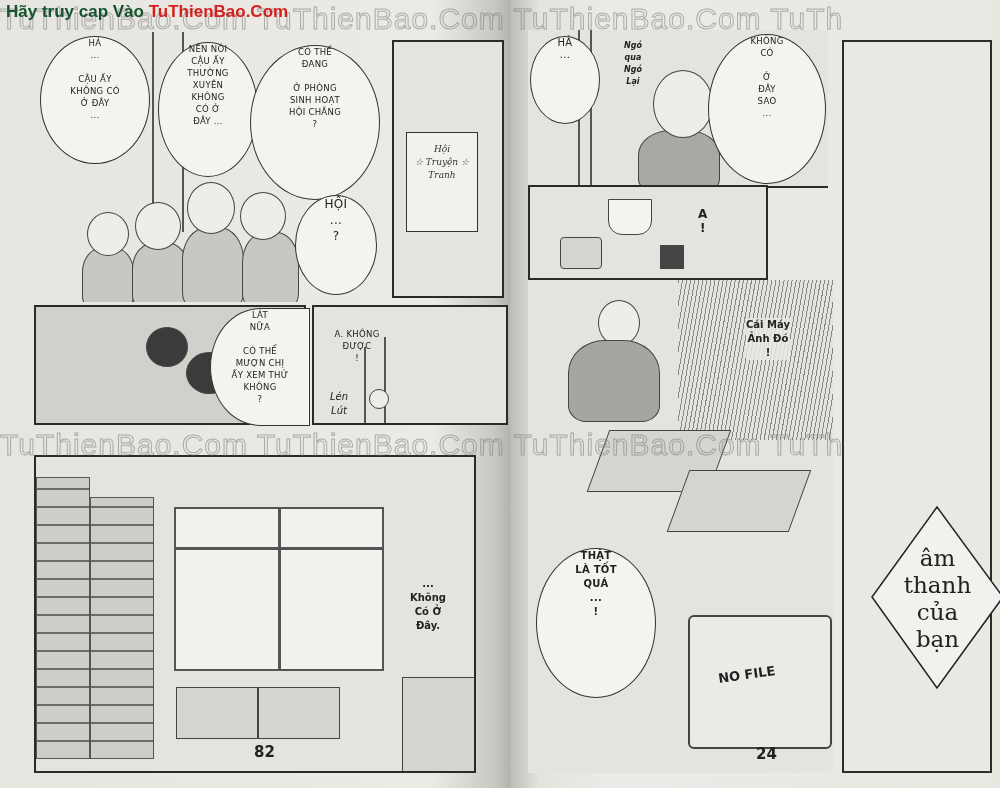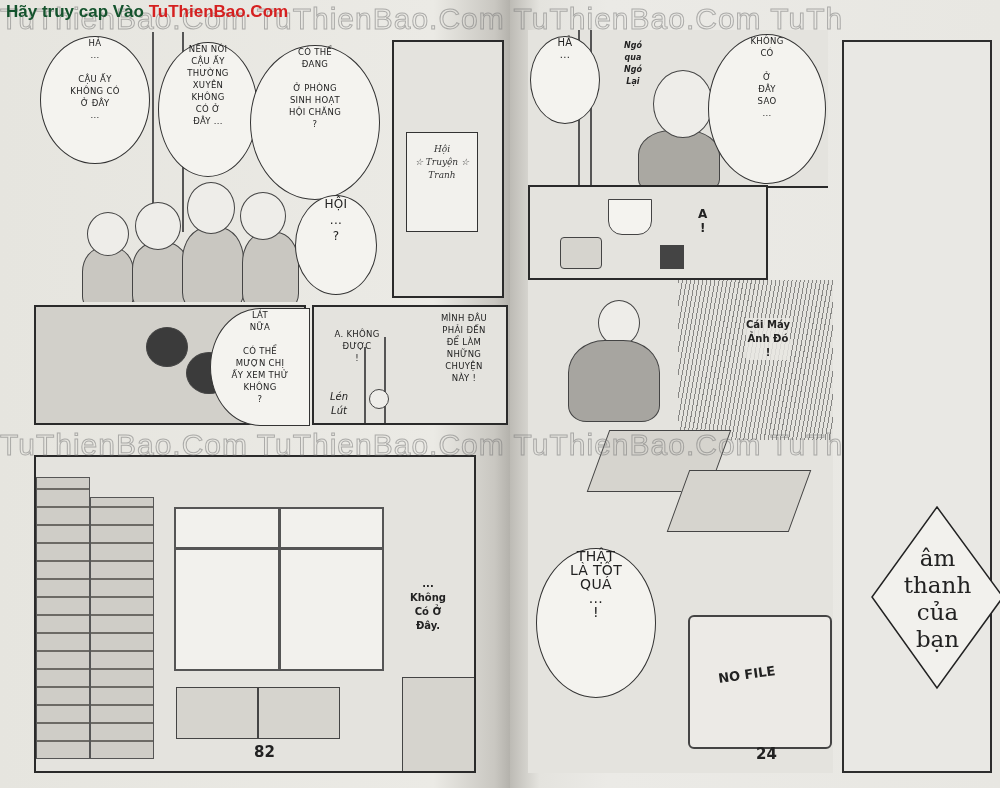--- a/index.html
+++ b/index.html
@@ -115,28 +115,20 @@
     <div class="panel light" style="left:312px;top:305px;width:196px;height:120px;">
       <div class="art-line" style="left:50px;top:40px;width:2px;height:80px;"></div>
       <div class="art-line" style="left:70px;top:30px;width:2px;height:90px;"></div>
       <div class="head" style="left:55px;top:82px;width:18px;height:18px;"></div>
     </div>
     <div class="bubble" style="left:318px;top:328px;width:78px;height:60px;border-radius:4px;border:none;background:transparent;">
       <span class="txt">A. KHÔNG
 ĐƯỢC
 !</span>
     </div>
-    <div class="bubble" style="left:420px;top:312px;width:88px;height:100px;border-radius:4px;border:none;background:transparent;">
-      <span class="txt">MÌNH ĐÂU
-PHẢI ĐẾN
-ĐỂ LÀM
-NHỮNG
-CHUYỆN
-NÀY !</span>
-    </div>
     <div class="sfx" style="left:330px;top:390px;">Lén
 Lút</div>
 
     <div class="panel light" style="left:34px;top:455px;width:442px;height:318px;">
       <div class="shelf" style="left:0;top:20px;width:52px;height:280px;"></div>
       <div class="shelf" style="left:54px;top:40px;width:62px;height:260px;"></div>
       <div class="window-grid" style="left:138px;top:50px;width:206px;height:160px;">
         <div class="art-line" style="left:102px;top:0;width:3px;height:160px;"></div>
         <div class="art-line" style="left:0;top:38px;width:206px;height:3px;"></div>
       </div>
@@ -196,21 +188,21 @@
 !</div>
     </div>
 
     <div class="panel light" style="left:18px;top:545px;width:305px;height:228px;border:none;">
       <div class="camera-screen" style="left:160px;top:70px;width:140px;height:130px;">
         <div class="screen-txt" style="left:28px;top:50px;">NO FILE</div>
       </div>
       <div class="page-num" style="left:228px;top:200px;">24</div>
     </div>
     <div class="bubble" style="left:26px;top:548px;width:120px;height:150px;">
-      <span class="txt" style="font-size:14px;line-height:14px;">THẬT
+      <span class="txt" style="font-size:10px;line-height:14px;font-weight:bold;">THẬT
 LÀ TỐT
 QUÁ
 ...
 !</span>
     </div>
   </div>
 
   <div class="title-box"></div>
   <div class="diamond">
     <svg width="135" height="185" viewBox="0 0 135 185">

